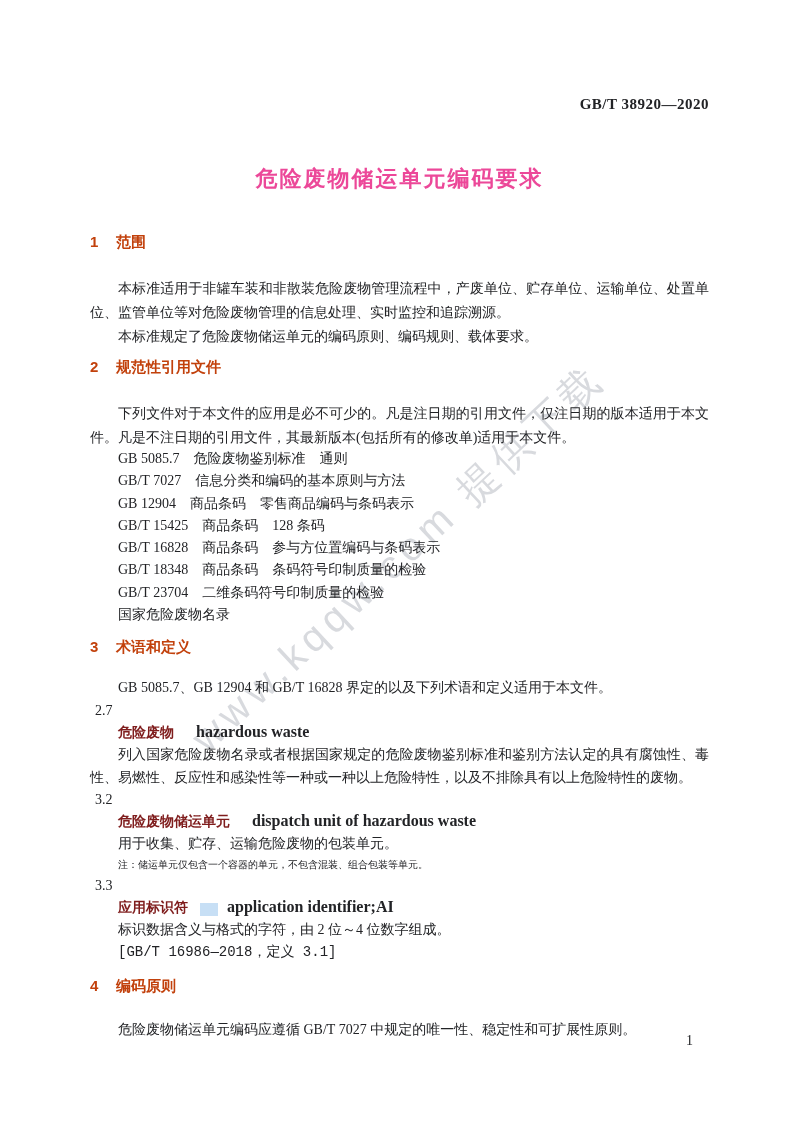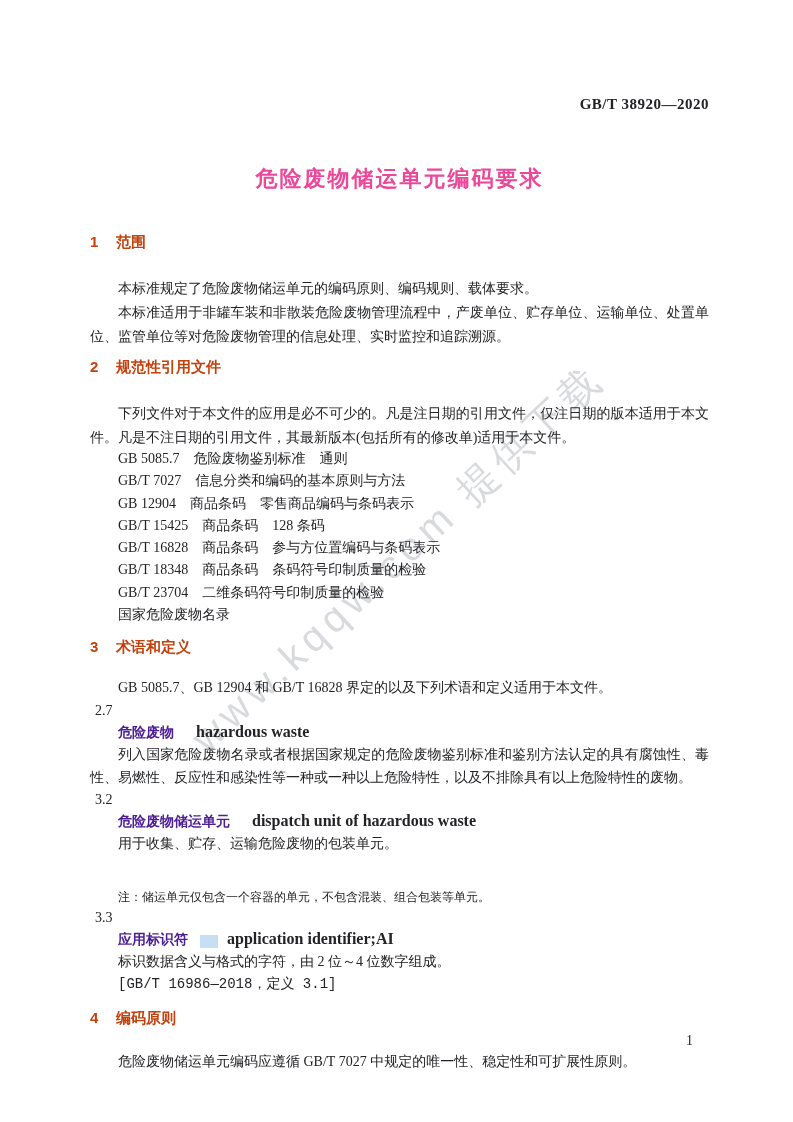--- a/index.html
+++ b/index.html
@@ -92,38 +92,37 @@
     line-height: 21px;
     padding-left: 5px;
   }
   .term-line {
     padding-left: 2em;
     line-height: 21px;
     font-weight: bold;
   }
   .term-zh {
     font-family: "Liberation Sans", "DejaVu Sans", sans-serif;
-    color: #4c1d95;
+    color: #7f1d1d;
   }
   .term-en {
     font-family: "Liberation Serif", "DejaVu Serif", serif;
     margin-left: 22px;
     font-size: 16px;
   }
   .term-def {
     text-indent: 2em;
     text-align: justify;
     line-height: 23px;
     margin: 0;
   }
   .term-note {
     padding-left: 28px;
-    font-size: 12px;
+    font-size: 10px;
     line-height: 20px;
-    margin-top: 32px;
   }
   .term-source {
     padding-left: 2em;
     line-height: 22px;
     font-family: Liberation Mono, monospace;
   }
 
   .highlight-artifact {
     display: inline-block;
     width: 18px;
@@ -157,22 +156,22 @@
   <div class="content">
 
     <div class="header-code">GB/T 38920—2020</div>
 
     <div class="doc-title">危险废物储运单元编码要求</div>
 
     <div class="sec-heading" id="h1">
       <span class="sec-no">1</span><span class="sec-title">范围</span>
     </div>
     <div id="s1-body">
+      <p class="para">本标准适用于非罐车装和非散装危险废物管理流程中，产废单位、贮存单位、运输单位、处置单位、监管单位等对危险废物管理的信息处理、实时监控和追踪溯源。</p>
       <p class="para">本标准规定了危险废物储运单元的编码原则、编码规则、载体要求。</p>
-      <p class="para">本标准适用于非罐车装和非散装危险废物管理流程中，产废单位、贮存单位、运输单位、处置单位、监管单位等对危险废物管理的信息处理、实时监控和追踪溯源。</p>
     </div>
 
     <div class="sec-heading" id="h2">
       <span class="sec-no">2</span><span class="sec-title">规范性引用文件</span>
     </div>
     <p class="para" id="s2-intro">下列文件对于本文件的应用是必不可少的。凡是注日期的引用文件，仅注日期的版本适用于本文件。凡是不注日期的引用文件，其最新版本(包括所有的修改单)适用于本文件。</p>
     <div class="ref-list">
       <div class="ref-item">GB 5085.7　危险废物鉴别标准　通则</div>
       <div class="ref-item">GB/T 7027　信息分类和编码的基本原则与方法</div>
       <div class="ref-item">GB 12904　商品条码　零售商品编码与条码表示</div>

